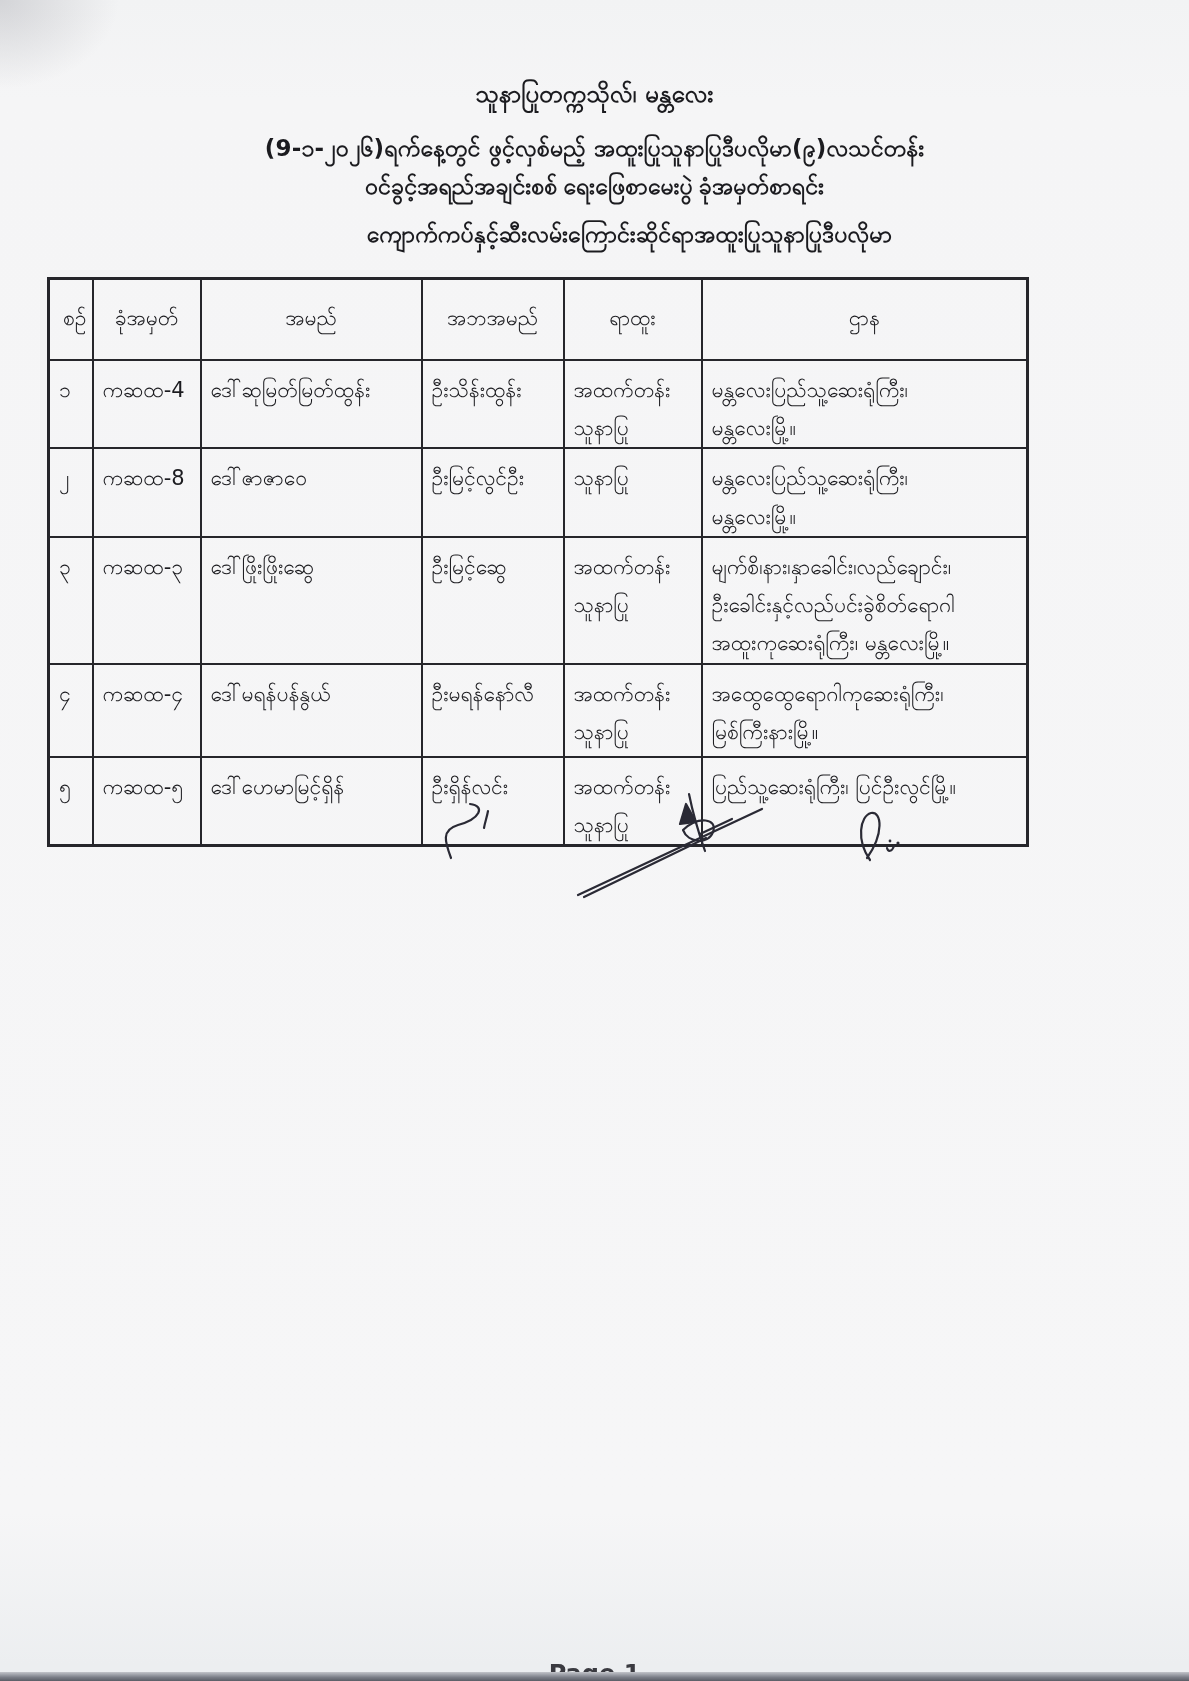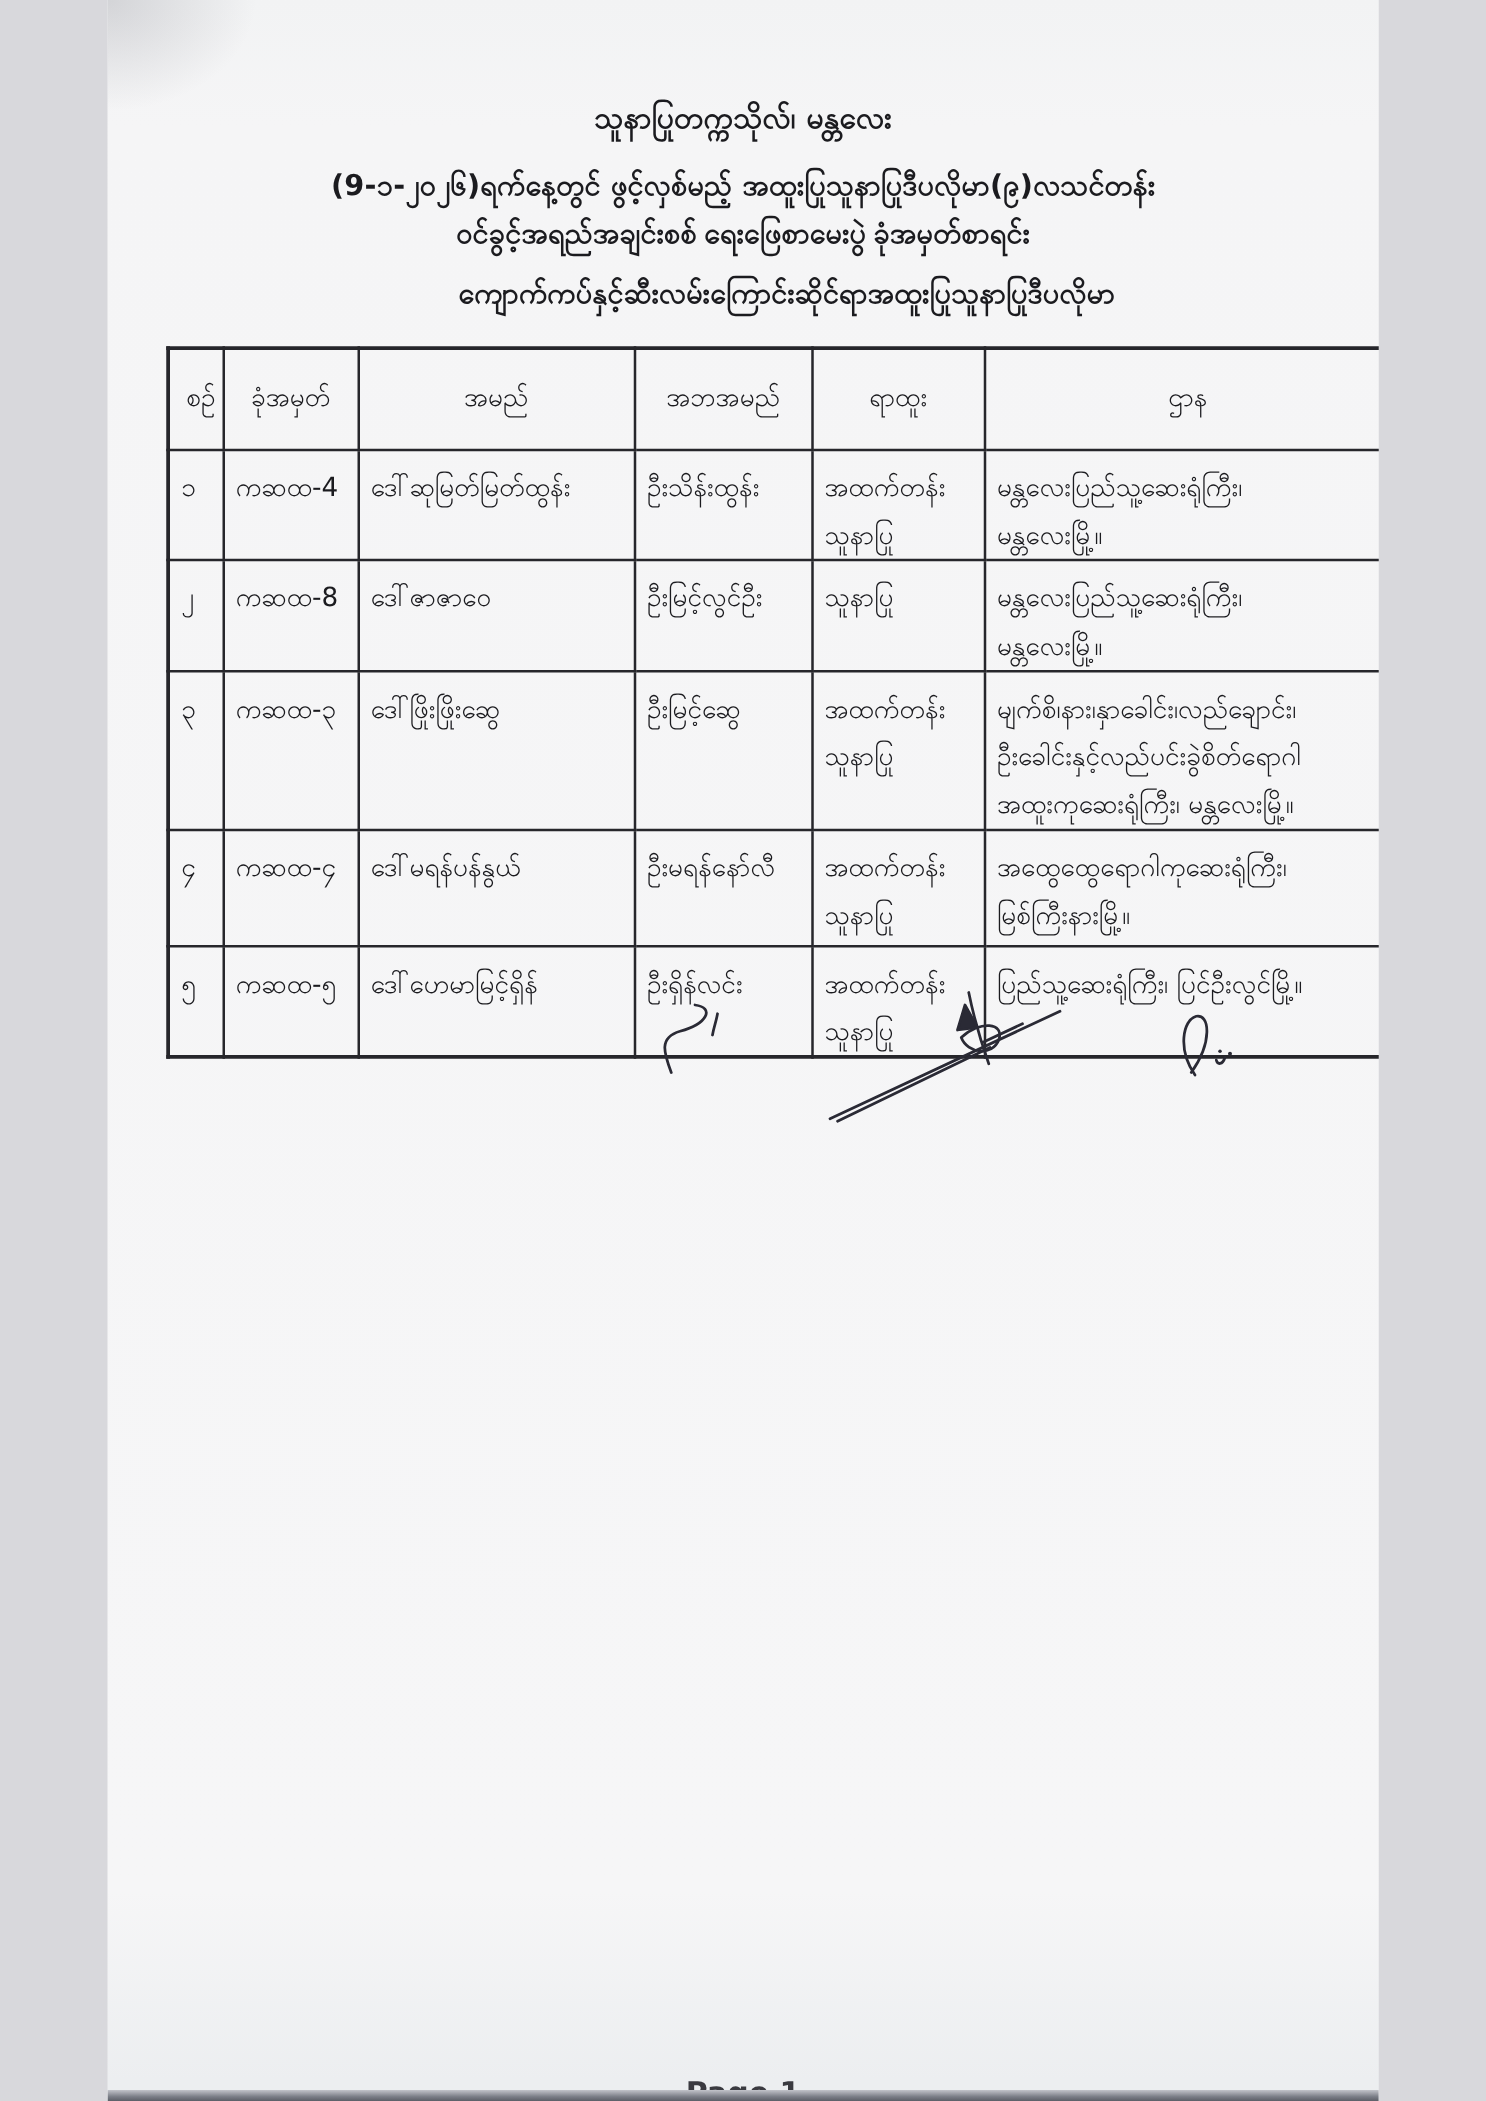--- a/index.html
+++ b/index.html
@@ -1,18 +1,18 @@
 <!DOCTYPE html>
 <html><head>
 <meta charset="utf-8">
 <style>
   html,body{margin:0;padding:0;background:#d8d8dc;}
   .page{
     position:relative;
-    width:1017px;height:1681px;
+    width:1189px;height:1681px;
     margin:0 auto;
     background:linear-gradient(180deg,#f2f3f4 0%, #f5f5f6 6%, #f6f6f7 90%, #eceef0 99%);
     font-family:"DejaVu Sans", sans-serif;
     color:#1b1b1f;
     overflow:hidden;
   }
   .scan-bottom-edge{
     position:absolute;left:0;right:0;bottom:0;height:9px;
     background:linear-gradient(180deg,#c2c4ca 0%,#7a7d86 60%,#5a5d66 100%);
   }

